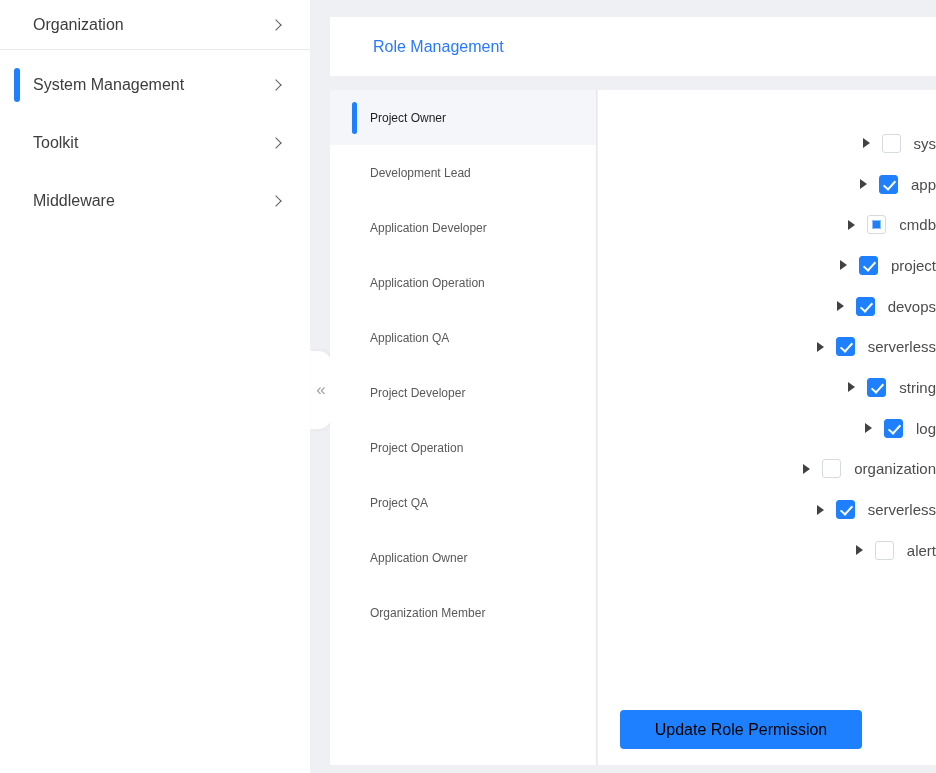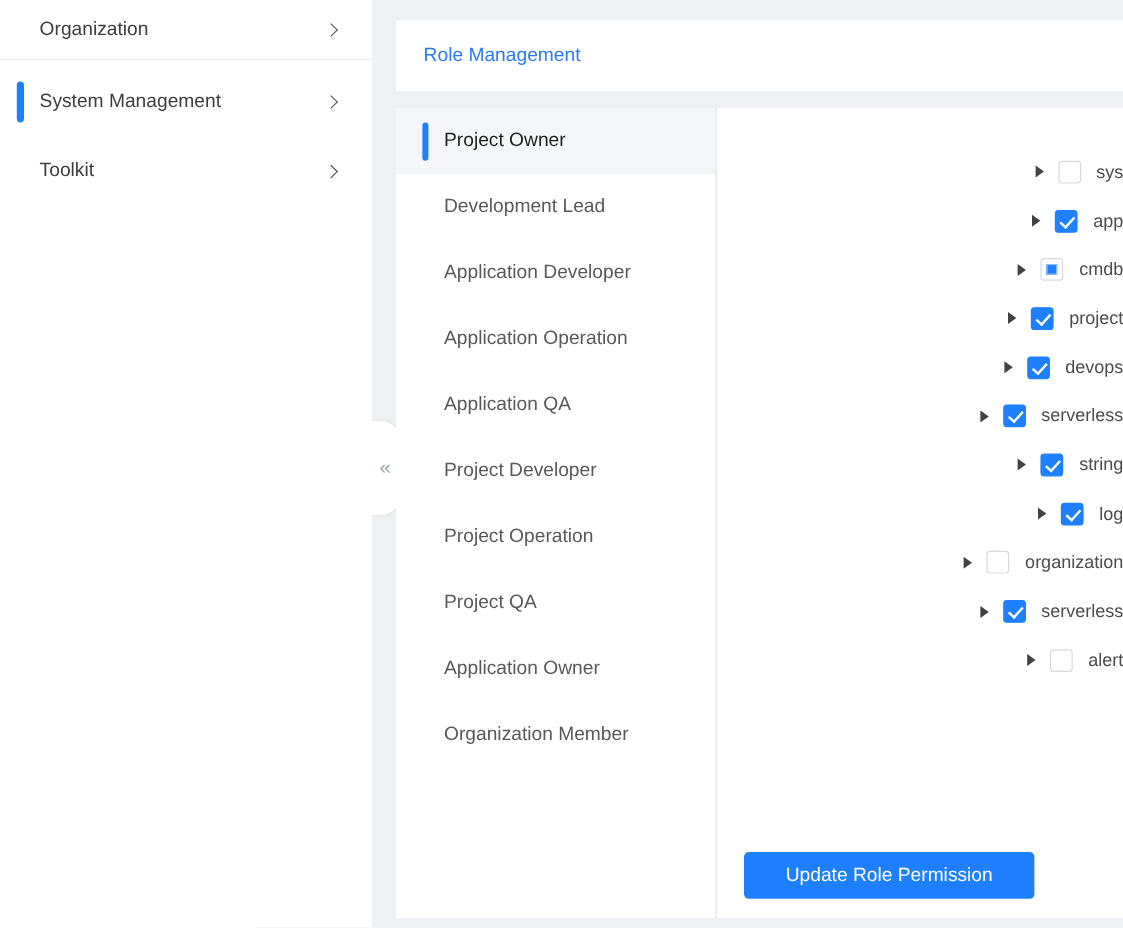--- a/index.html
+++ b/index.html
@@ -49,36 +49,36 @@
     display: flex; align-items: center; justify-content: center;
     color: #9aa3ad; font-size: 17px;
     cursor: pointer;
   }
 
   
   .header-bar {
     position: absolute; left: 330px; top: 17px; right: 0; height: 59px;
     background: #ffffff;
     display: flex; align-items: center;
-    padding-left: 23px;
+    padding-left: 43px;
   }
   .header-title { font-size: 16px; color: #2979fa; cursor: pointer; }
 
   
   .role-panel {
     position: absolute; left: 330px; top: 90px; width: 267px; height: 675px;
     background: #ffffff;
     border-right: 1px solid #e8e8e8;
   }
   .role-item {
     position: relative;
     height: 55px;
     display: flex; align-items: center;
     padding-left: 40px;
-    font-size: 16px; color: #595959;
+    font-size: 12px; color: #595959;
     cursor: pointer;
   }
   .role-item[data-selected="true"] { background: #f5f6fa; color: #1f1f1f; }
   .role-item .accent-bar {
     display: none;
     position: absolute; left: 22px; top: 50%; transform: translateY(-50%);
     width: 5px; height: 32px; border-radius: 3px;
     background: #1e80ff;
   }
   .role-item[data-selected="true"] .accent-bar { display: block; }
@@ -128,21 +128,21 @@
     width: 7px; height: 7px;
     background: #1e7ff8;
     border: 1.5px solid #8ebdfb;
   }
   .tree-label { margin-left: 13px; font-size: 15px; color: #4c4c4c; }
 
   
   .update-btn {
     position: absolute; left: 620px; top: 710px;
     width: 242px; height: 39px;
-    background: #1e80ff; color: #ffffff;
+    background: #1e80ff; color: #000000;
     border: none; border-radius: 4px;
     font-family: "Liberation Sans", sans-serif;
     font-size: 16px;
     cursor: pointer;
   }
 </style>
 </head>
 <body>
 
 <nav class="sidebar">
@@ -152,20 +152,25 @@
     <span class="chevron"></span>
   </div>
   <div class="sb-item" data-selected="true">
     <span class="accent-bar"></span>
     <span>System Management</span>
     <span class="chevron"></span>
   </div>
   <div class="sb-item" data-selected="false">
 
     <span>Toolkit</span>
+    <span class="chevron"></span>
+  </div>
+  <div class="sb-item" data-selected="false">
+
+    <span>Middleware</span>
     <span class="chevron"></span>
   </div>
 </nav>
 
 <div class="collapse-handle">
   <span>«</span>
 </div>
 
 <div class="header-bar">
   <span class="header-title">Role Management</span>

